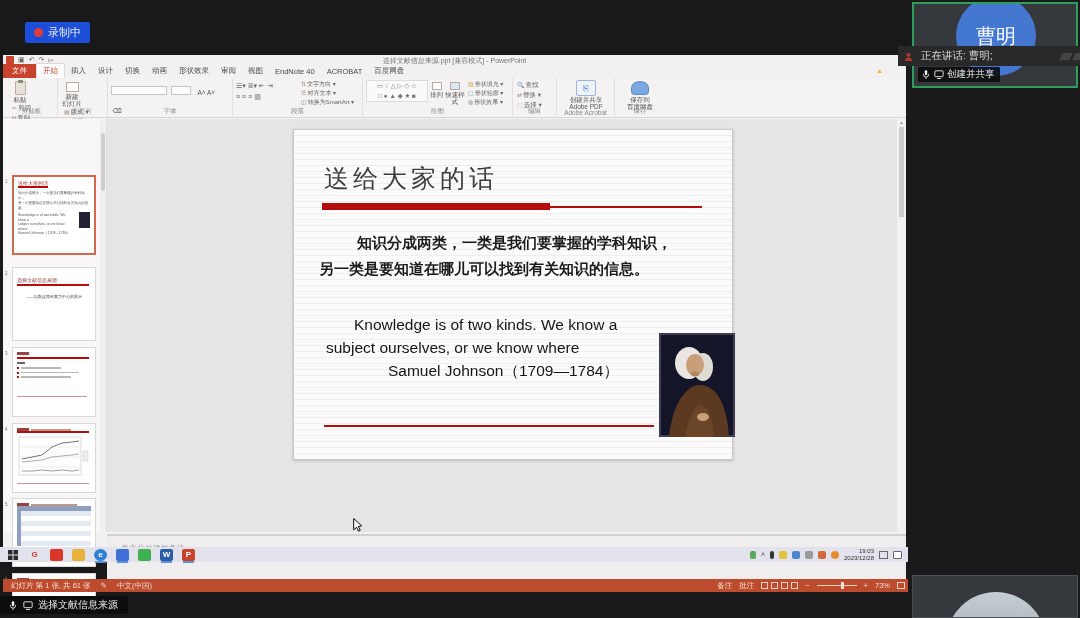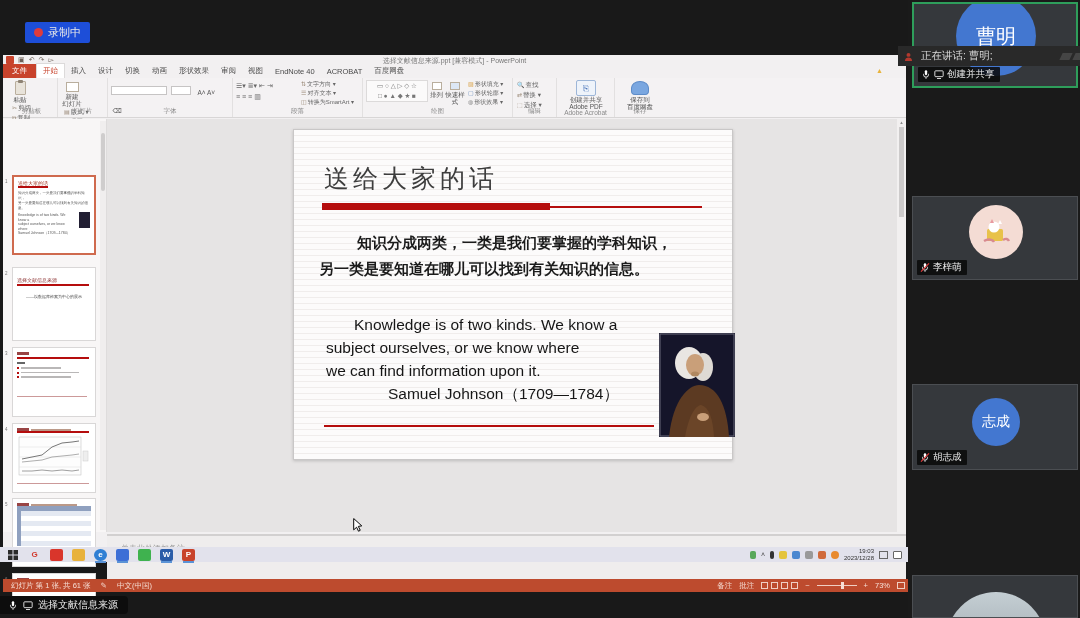--- a/index.html
+++ b/index.html
@@ -323,21 +323,20 @@
       <div class="s-title">送给大家的话</div>
       <div class="s-bar"></div>
       <div class="s-barline"></div>
       <div class="s-cn">
         <div style="text-indent:38px">知识分成两类，一类是我们要掌握的学科知识，</div>
         <div>另一类是要知道在哪儿可以找到有关知识的信息。</div>
       </div>
       <div class="s-en">
         <div style="text-indent:28px">Knowledge is of two kinds.  We know a</div>
         <div>subject ourselves, or we know where</div>
-        <div>we can find information upon it.</div>
         <div style="padding-left:62px">Samuel Johnson（1709—1784）</div>
       </div>
       <div class="s-enline"></div>
       <svg class="s-port" viewBox="0 0 76 104">
         <rect width="76" height="104" fill="#15152a"></rect>
         <rect x="1" y="1" width="74" height="102" fill="none" stroke="#6b6b7a" stroke-width="1"></rect>
         <ellipse cx="30" cy="30" rx="14" ry="16" fill="#e9e6e2"></ellipse>
         <ellipse cx="44" cy="34" rx="10" ry="14" fill="#dedad4"></ellipse>
         <ellipse cx="36" cy="32" rx="9" ry="11" fill="#c99f79"></ellipse>
         <ellipse cx="36" cy="41" rx="4" ry="2.5" fill="#b08860"></ellipse>
@@ -431,57 +430,22 @@
         </svg>
       <svg width="10" height="11" viewBox="0 0 12 12">
           <rect x="1" y="1.6" width="10" height="7" rx="1" fill="none" stroke="#fff" stroke-width="1"></rect>
           <line x1="3.6" y1="10.8" x2="8.4" y2="10.8" stroke="#fff" stroke-width="1"></line>
         </svg>
       <span>创建并共享</span>
     </div>
   </div>
 
 
-  <div class="tile" style="top:196px;height:84px">
-    <div class="avatar" style="left:56px;top:8px;width:54px;height:54px;background:#f4dcd4">
-      <svg width="34" height="34" viewBox="0 0 34 34">
-        <rect x="8" y="14" width="16" height="12" rx="1.5" fill="#e8c24a"></rect>
-        <circle cx="15" cy="12" r="5.5" fill="#fff"></circle>
-        <path d="M11 8 L13 4 L15 8 Z" fill="#e89aa0"></path>
-        <path d="M19 9 L21 5 L23 9 Z" fill="#fff"></path>
-        <path d="M5 26 C10 23 14 25 15 27" stroke="#d88a90" stroke-width="2.4" fill="none"></path>
-        <path d="M24 25 C27 23 29 24 30 26" stroke="#d88a90" stroke-width="2.4" fill="none"></path>
-      </svg>
-    </div>
-    <div class="plabel">
-      <svg width="10" height="11" viewBox="0 0 12 12">
-          <rect x="4.6" y="0.8" width="2.8" height="6" rx="1.4" fill="#fff"></rect>
-          <path d="M3 5.2v1a3 3 0 0 0 6 0v-1" stroke="#fff" stroke-width="1" fill="none"></path>
-          <line x1="6" y1="9.4" x2="6" y2="11.2" stroke="#fff" stroke-width="1"></line>
-          <line x1="1.2" y1="11" x2="10.8" y2="1" stroke="#e23b3b" stroke-width="1.4"></line>
-        </svg>
-      <span>李梓萌</span>
-    </div>
-  </div>
-
-
-  <div class="tile" style="top:384px;height:86px">
-    <div class="avatar" style="left:59px;top:13px;width:48px;height:48px;font-size:14px">
-      <span>志成</span>
-    </div>
-    <div class="plabel">
-      <svg width="10" height="11" viewBox="0 0 12 12">
-          <rect x="4.6" y="0.8" width="2.8" height="6" rx="1.4" fill="#fff"></rect>
-          <path d="M3 5.2v1a3 3 0 0 0 6 0v-1" stroke="#fff" stroke-width="1" fill="none"></path>
-          <line x1="6" y1="9.4" x2="6" y2="11.2" stroke="#fff" stroke-width="1"></line>
-          <line x1="1.2" y1="11" x2="10.8" y2="1" stroke="#e23b3b" stroke-width="1.4"></line>
-        </svg>
-      <span>胡志成</span>
-    </div>
-  </div>
+
+
 
 
   <div class="tile" style="top:575px;height:43px">
     <div class="avatar" style="left:33px;top:16px;width:100px;height:100px;background:linear-gradient(180deg,#c4ced3,#8d979d)">
       <svg width="100" height="100" viewBox="0 0 100 100">
         <path d="M50 100 L50 40 M50 55 L36 30 M50 48 L62 26 M44 66 L30 52" stroke="#4c4238" stroke-width="3.5" fill="none"></path>
       </svg>
     </div>
   </div>
 

